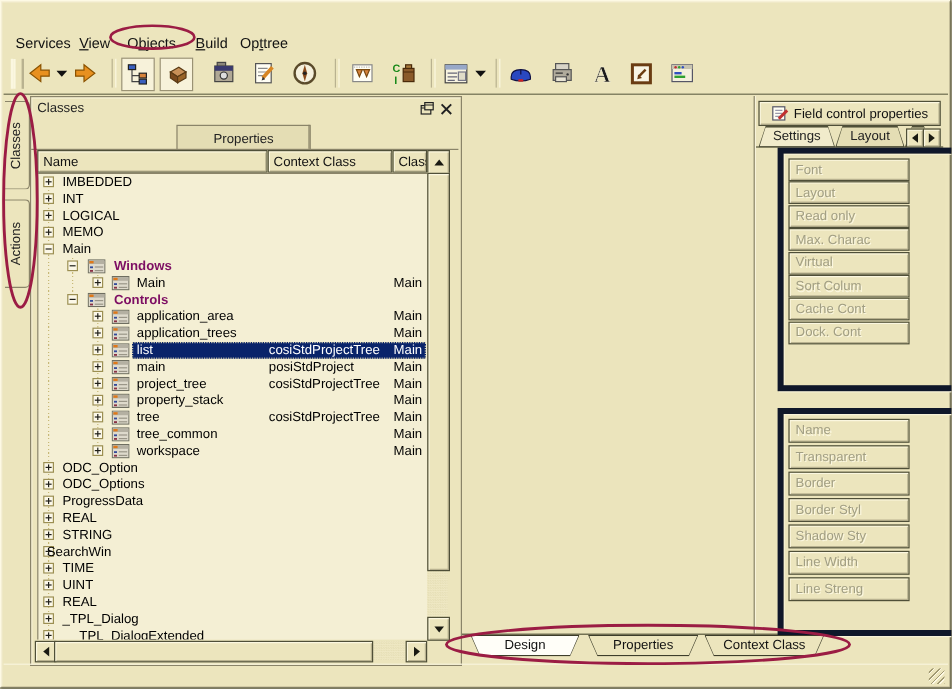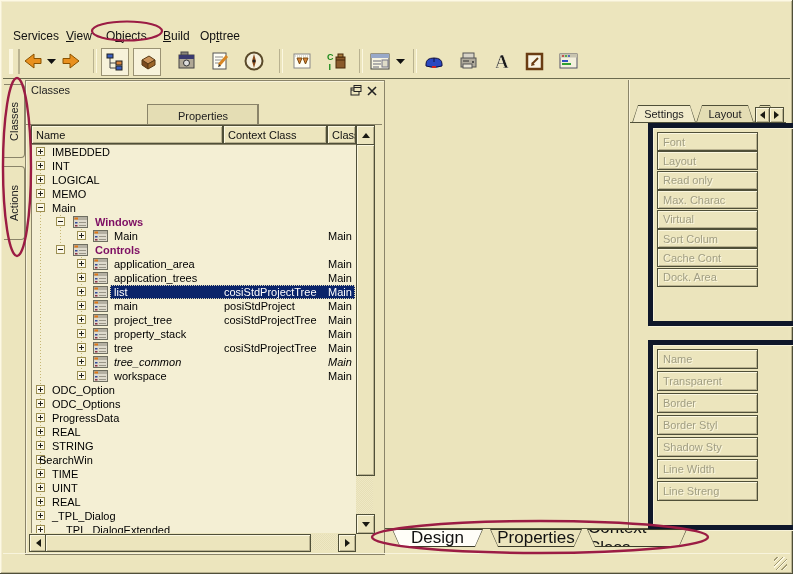--- a/index.html
+++ b/index.html
@@ -86,21 +86,21 @@
     white-space:nowrap;overflow:hidden;}
   #edit-btn{position:absolute;left:2px;top:238px;width:152px;height:18px;background:#ece5bd;border:1px solid #4f4f38;
     box-shadow:inset 1px 1px 0 #fbf7e0, inset -1px -1px 0 #b9b290;display:flex;align-items:center;justify-content:center;
     gap:4px;font-size:11px;color:#111;}
   #edit-btn .u{text-decoration:underline;}
   .spinbtn{position:absolute;top:2px;width:13px;height:15px;}
   
   .btab{position:absolute;top:0;height:18px;}
   .btab .shape{position:absolute;inset:0;background:#3c3c2a;clip-path:polygon(0 0,100% 0,calc(100% - 8px) 100%,8px 100%);}
   .btab .face{position:absolute;inset:1px;background:#ece5bd;clip-path:polygon(0 0,100% 0,calc(100% - 7px) 100%,7px 100%);
-    display:flex;align-items:center;justify-content:center;font-size:17px;color:#111;}
+    display:flex;align-items:center;justify-content:center;font-size:11px;color:#111;}
   .btab.active .face{background:#fffef8;}
   
   #statusbar{left:3px;top:553px;width:787px;height:18px;border-top:1px solid #f8f4dd;}
   #grip{position:absolute;right:3px;bottom:2px;width:13px;height:13px;
     background:repeating-linear-gradient(135deg,transparent 0 2px,#a29a72 2px 3px,#fdf9e4 3px 4px);}
   
   #annot{left:0;top:0;pointer-events:none;z-index:60;}
 </style>
 </head>
 <body>
@@ -432,21 +432,21 @@
               <rect x="1.5" y="1.5" width="3.5" height="2" fill="#e07818"></rect>
               <rect x="2" y="6" width="2.5" height="1.5" fill="#324a9a"></rect>
               <rect x="2" y="9" width="2.5" height="1.5" fill="#8a3044"></rect>
               <rect x="6" y="6" width="7" height="1" fill="#9a9688"></rect>
               <rect x="6" y="9" width="7" height="1" fill="#9a9688"></rect>
             </svg>
             <span class="tlabel" style="left: 82px;">tree</span>
             <span class="tcell" style="left: 192px;">cosiStdProjectTree</span>
             <span class="tcell" style="left: 296px;">Main</span>
           </div>
-          <div class="trow" style="top: 210px; font-style: italic;">
+          <div class="trow" style="top: 210px;">
             <span class="exp plus" style="left: 45px;"></span>
             <svg class="nicon" width="15" height="12" style="left: 61px;">
               <rect x="0.5" y="0.5" width="14" height="11" fill="#dedacc" stroke="#6e6e60"></rect>
               <rect x="1" y="1" width="13" height="3" fill="#b4b0a2"></rect>
               <rect x="1.5" y="1.5" width="3.5" height="2" fill="#e07818"></rect>
               <rect x="2" y="6" width="2.5" height="1.5" fill="#324a9a"></rect>
               <rect x="2" y="9" width="2.5" height="1.5" fill="#8a3044"></rect>
               <rect x="6" y="6" width="7" height="1" fill="#9a9688"></rect>
               <rect x="6" y="9" width="7" height="1" fill="#9a9688"></rect>
             </svg>
@@ -531,20 +531,28 @@
     <div class="sbtn" style="left:312px;top:453px;width:16px;height:16px;">
         <span class="tri right"></span>
       </div>
   </div>
 
   <div class="abs" style="left:385px;top:80px;width:403px;height:448px;background:#ebe4bc;"></div>
   <div id="design-sep-v" class="abs"></div>
   <div id="design-sep-h" class="abs"></div>
 
   <div id="right-panel" class="abs">
+    <div id="fcp-btn">
+      <svg width="15" height="13">
+        <rect x="1" y="1" width="10" height="11" fill="#fffef4" stroke="#556"></rect>
+        <path d="M3,4 H9 M3,6.5 H9 M3,9 H7" stroke="#99a"></path>
+        <path d="M6,11 L13,4" stroke="#c03030" stroke-width="2.5"></path>
+      </svg>
+      <span>Field control properties</span>
+    </div>
     <div id="rtabs" class="abs" style="left:2px;top:23px;width:152px;height:18px;">
         <div class="ttab active" style="left: 0px; width: 64px; z-index: 5;">
           <div class="shape"></div>
           <div class="face">Settings</div>
         </div>
         <div class="ttab" style="left: 64px; width: 58px; z-index: 1;">
           <div class="shape"></div>
           <div class="face">Layout</div>
         </div>
         <div class="ttab" style="left: 122px; width: 22px;">
@@ -562,21 +570,21 @@
 
     <div class="gbox" style="top:41px;height:193px;">
       <div id="settings-buttons">
           <div class="pbtn" style="top: 4px;">Font</div>
           <div class="pbtn" style="top: 23.4px;">Layout</div>
           <div class="pbtn" style="top: 42.8px;">Read only</div>
           <div class="pbtn" style="top: 62.2px;">Max. Charac</div>
           <div class="pbtn" style="top: 81.6px;">Virtual</div>
           <div class="pbtn" style="top: 101px;">Sort Colum</div>
           <div class="pbtn" style="top: 120.4px;">Cache Cont</div>
-          <div class="pbtn" style="top: 139.8px;">Dock. Area</div>
+          <div class="pbtn" style="top: 139.8px;">Dock. Cont</div>
         </div>
     </div>
 
 
     <div class="gbox" style="top:258px;height:180px;">
       <div id="detail-buttons">
           <div class="pbtn" style="top: 4px; height: 20px;">Name</div>
           <div class="pbtn" style="top: 26px; height: 20px;">Transparent</div>
           <div class="pbtn" style="top: 48px; height: 20px;">Border</div>
           <div class="pbtn" style="top: 70px; height: 20px;">Border Styl</div>

